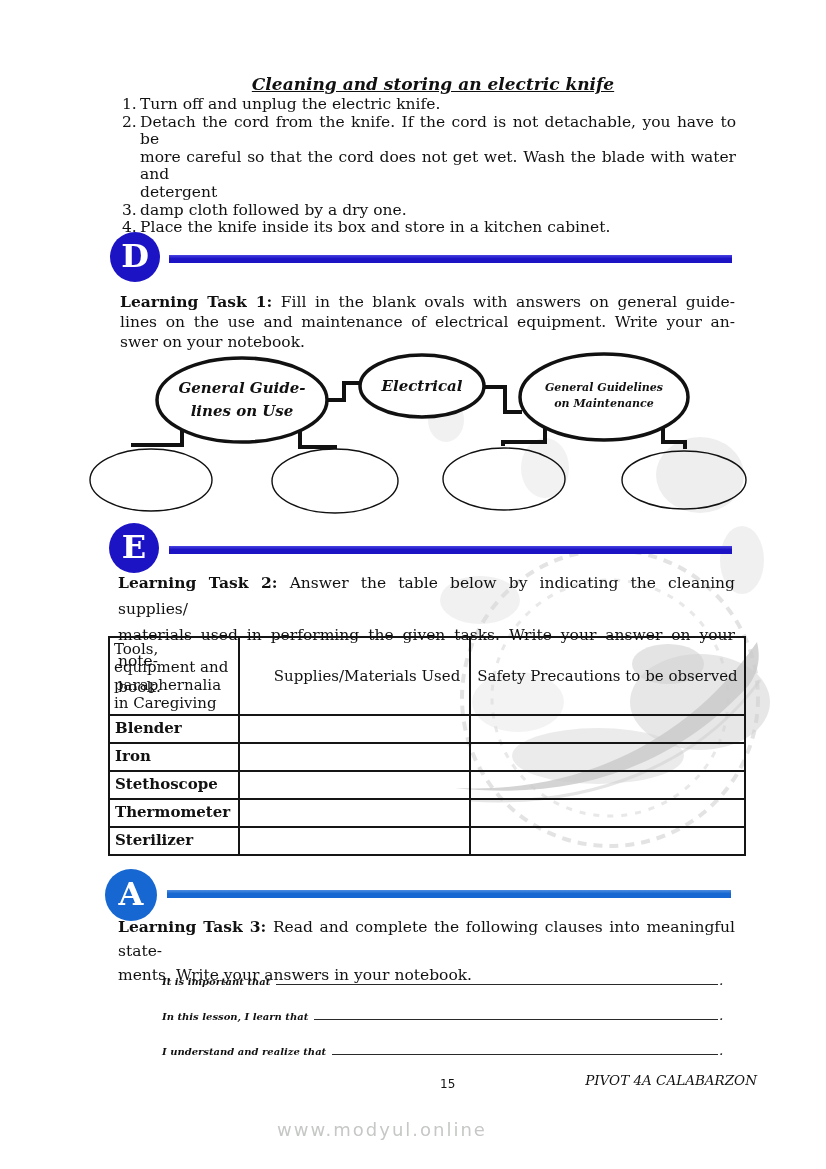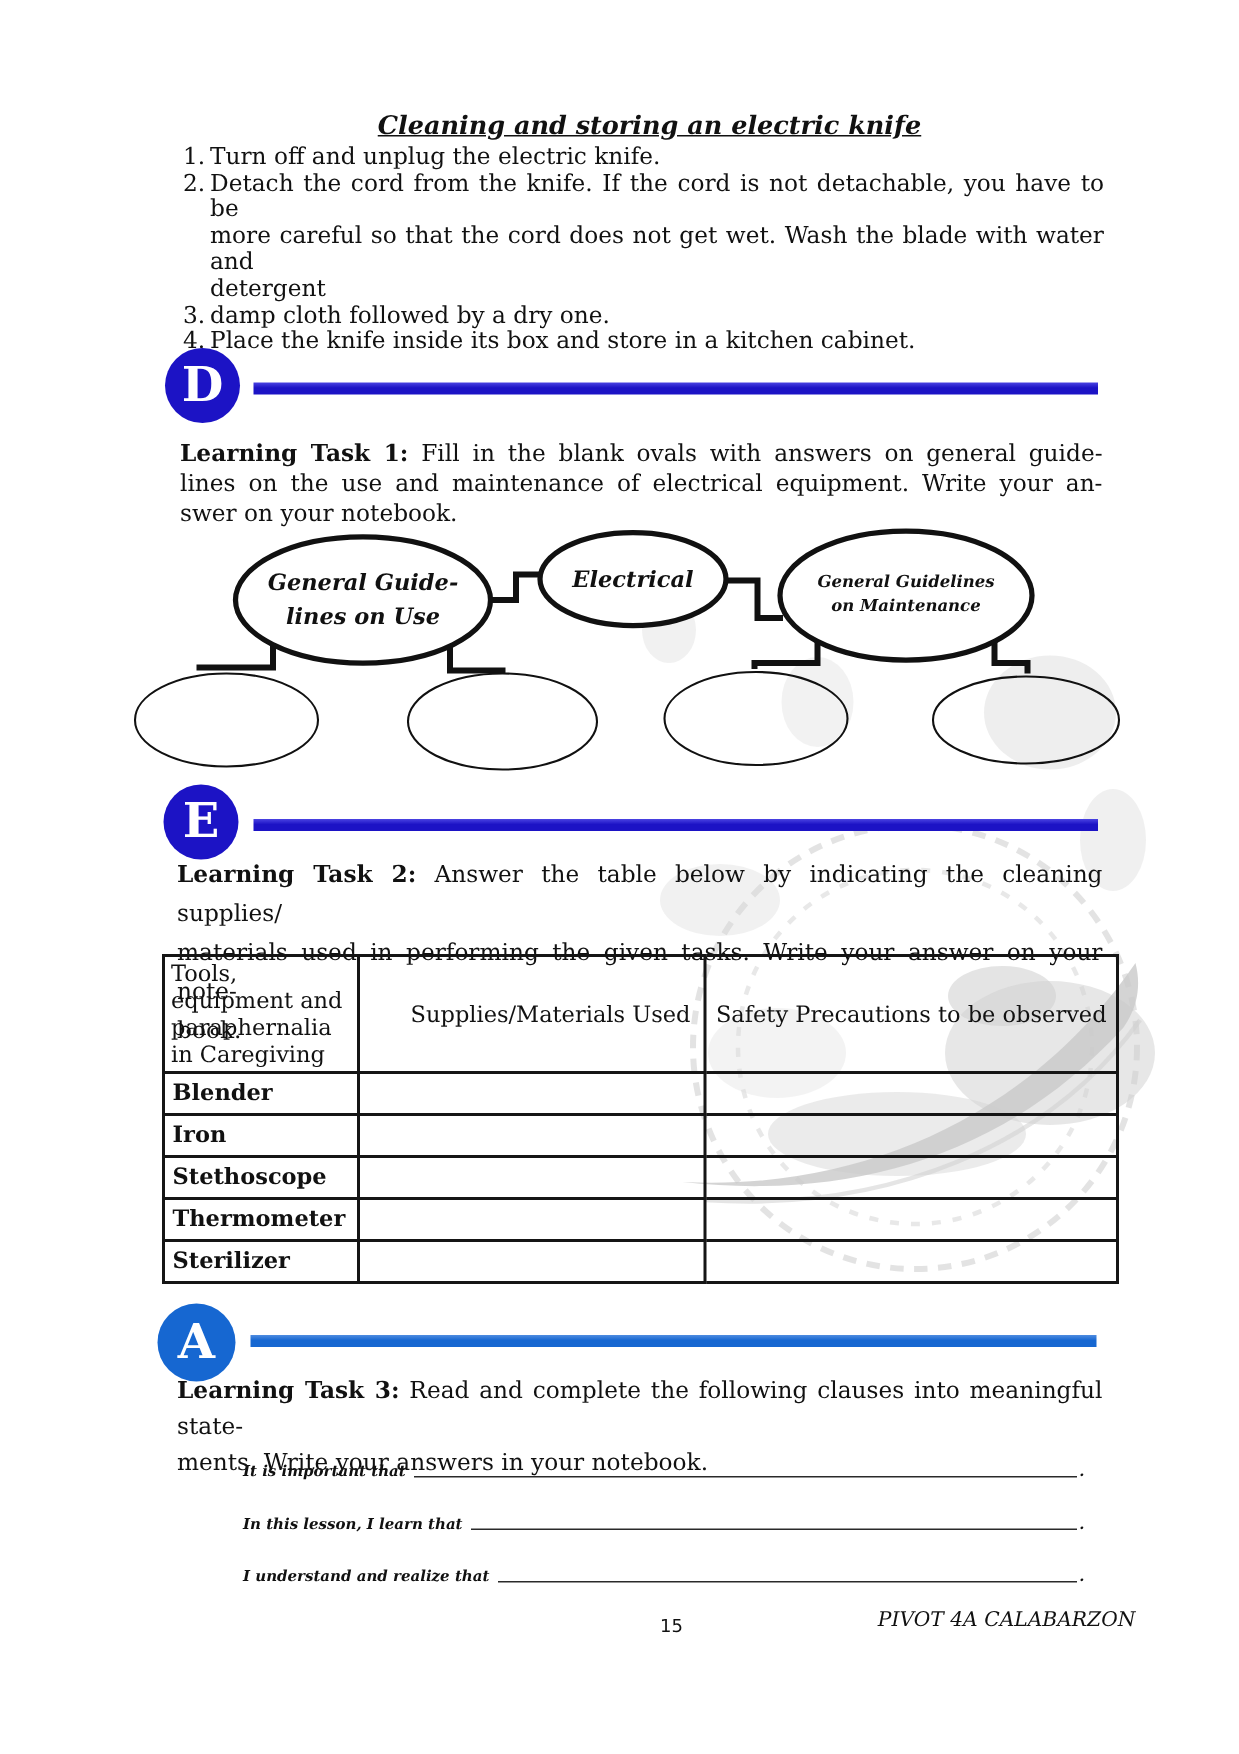--- a/index.html
+++ b/index.html
@@ -239,15 +239,16 @@
       <span>.</span>
     </div>
     <div class="abs clause" style="left:162px; top:1039px; width:561px;">
       <span>I understand and realize that</span>
       <span class="fill"></span>
       <span>.</span>
     </div>
 
     <div class="abs page-num" style="left:440px; top:1077px; width:40px; text-align:left;">15</div>
     <div class="abs footer-brand" style="left:436px; top:1072px; width:321px; text-align:right;">PIVOT 4A CALABARZON</div>
+    <div class="abs site-wm" style="left:272px; top:1119px; width:220px; text-align:center;">www.modyul.online</div>
 
   </div>
 </div>
 
 </body></html>

